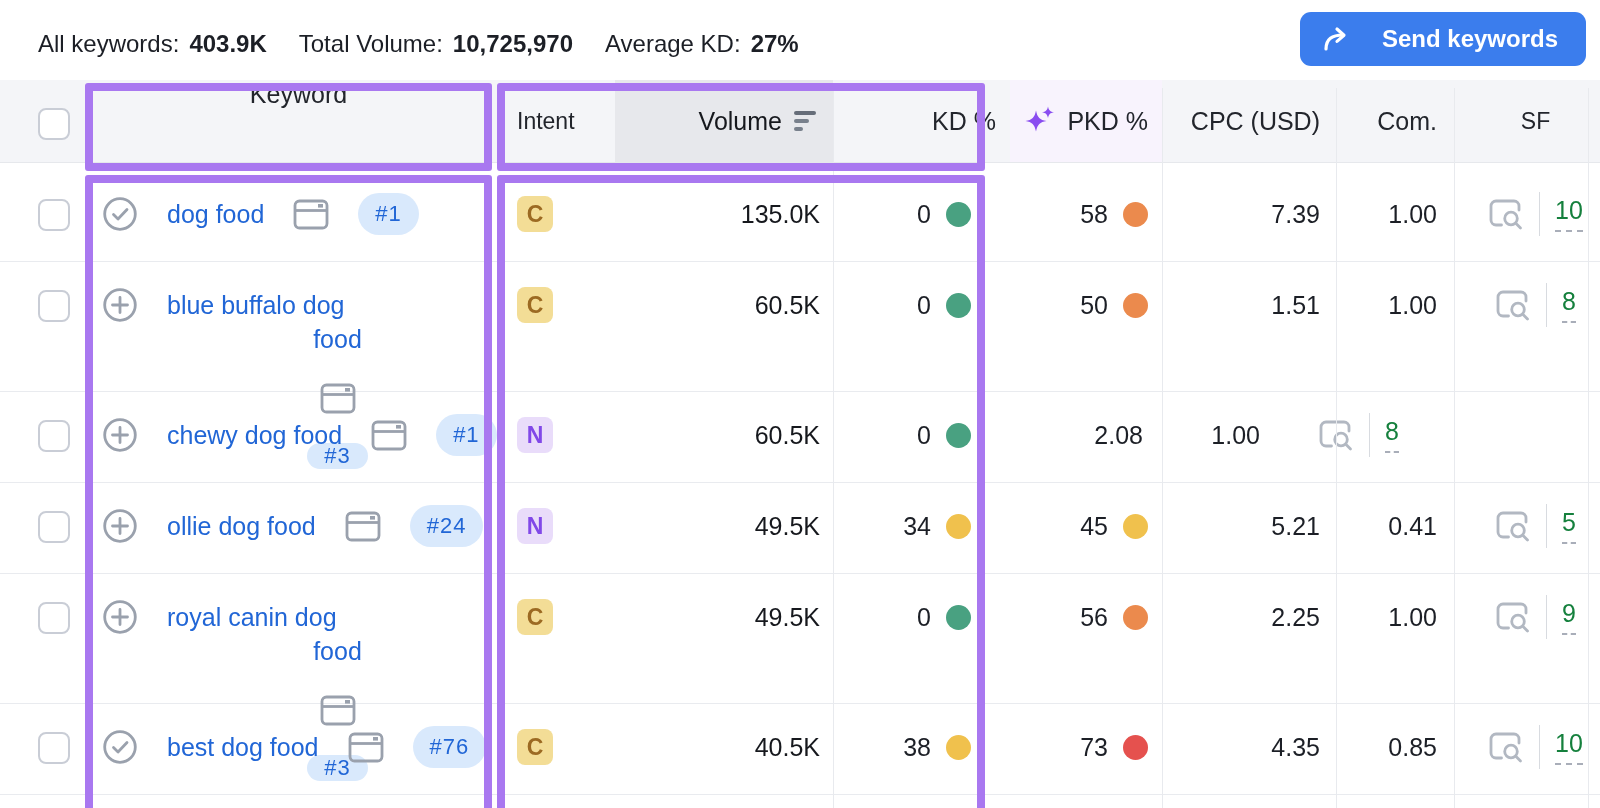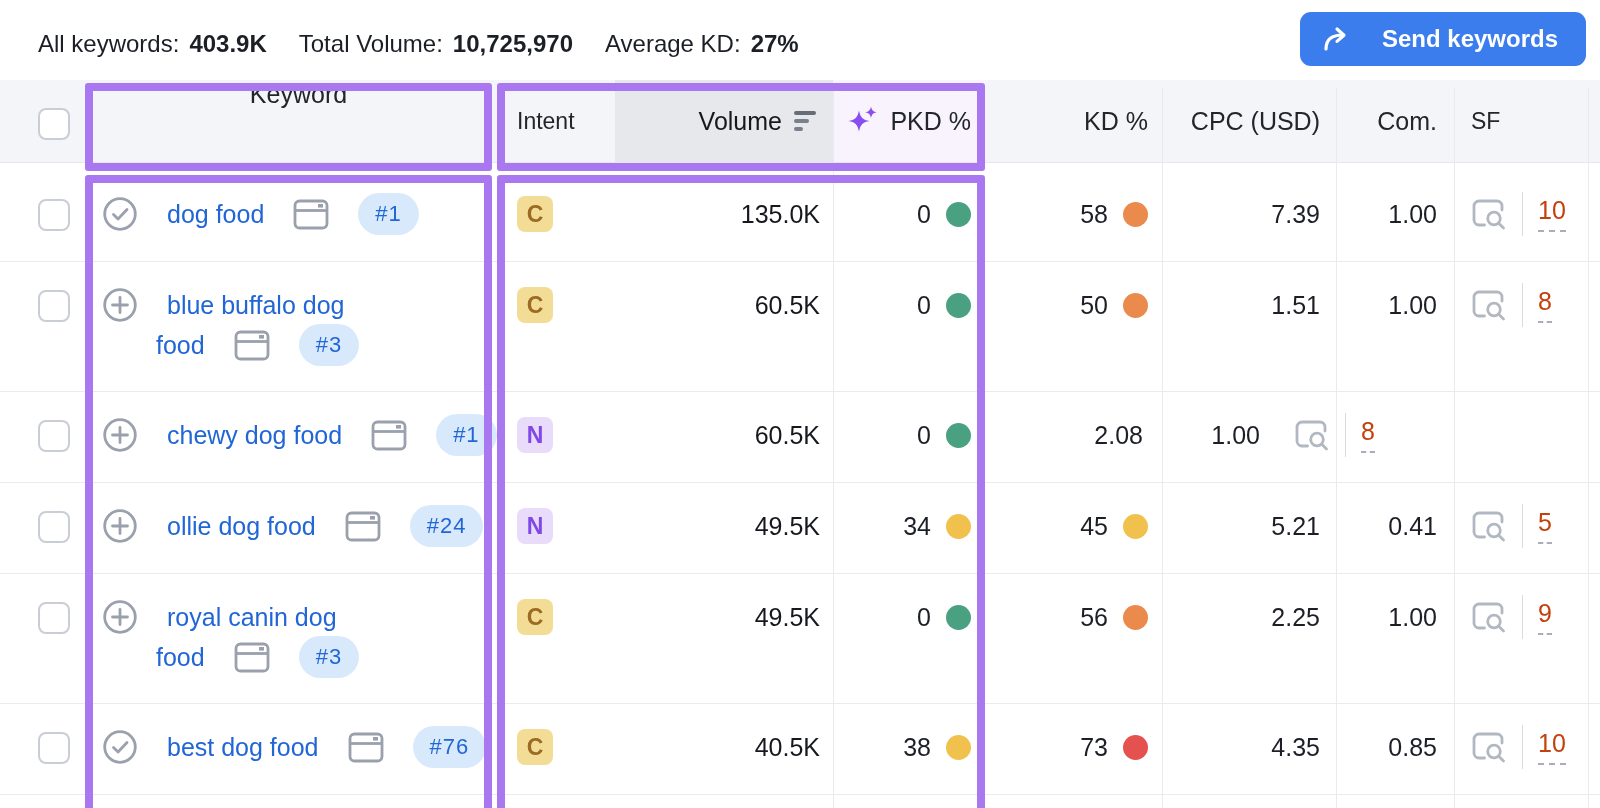--- a/index.html
+++ b/index.html
@@ -22,42 +22,42 @@
   .body{position:absolute;top:171px;left:0;width:1600px;}
   .row{display:flex;background:#fff;border-bottom:1px solid #e9ebef;box-sizing:border-box;}
   .row.one-line{height:91px;}
   .row.two-line{height:130px;}
   .cell{box-sizing:border-box;padding-top:23px;display:flex;}
   .cline{display:flex;align-items:center;height:40px;}
 
   
   .c-check{width:85px;}  .c-keyword{width:410px;} .c-intent{width:120px;}
   .c-volume{width:218px;} .c-pkd{width:152px;} .c-kd{width:177px;}
-  .c-cpc{width:174px;} .c-com{width:118px;} .c-sf{width:146px;}
+  .c-cpc{width:174px;} .c-com{width:118px;} .c-sf{width:146px;justify-content:center;}
 
   
   .h-keyword{padding-left:17px;}
   .h-intent{padding-left:25px;}
   .h-volume{background:#e7e8ec;justify-content:flex-end;padding-right:20px;gap:12px;}
   .h-pkd{background:#f8f3fd;justify-content:flex-end;padding-right:14px;gap:10px;}
   .h-kd{justify-content:flex-end;padding-right:14px;}
   .h-cpc{justify-content:flex-end;padding-right:16px;}
   .h-com{justify-content:flex-end;padding-right:17px;}
   .h-sf{padding-left:17px;}
 
   
   .checkbox{display:block;width:28px;height:28px;border:2px solid #c9cdd6;border-radius:8px;
             background:#fff;margin-left:38px;cursor:pointer;}
   .c-check .checkbox{margin-top:5px;}
   .h-check{justify-content:flex-start;}
 
   
   .c-keyword{padding-left:17px;flex-direction:column;font-size:25px;}
   .kw-line{display:flex;align-items:center;height:40px;gap:29px;white-space:nowrap;}
-  .kw-line2{margin-left:54px;}
+  .kw-line2{margin-left:78px;flex-direction:column;}
   .kw-link{color:#2166d6;text-decoration:none;cursor:pointer;}
   .marker{display:flex;align-items:center;cursor:pointer;}
   .serp{display:flex;align-items:center;cursor:pointer;}
   .rank-badge{background:#d9e9fc;color:#2166d6;font-size:22px;height:42px;border-radius:21px;
               display:flex;align-items:center;padding:0 17px;letter-spacing:1px;cursor:pointer;}
 
   
   .c-intent{padding-left:22px;}
   .intent-badge{width:36px;height:36px;border-radius:8px;display:flex;align-items:center;
                 justify-content:center;font-size:23px;font-weight:bold;}
@@ -74,21 +74,21 @@
   .c-com{justify-content:flex-end;padding-right:17px;font-size:25px;}
   .dot{width:25px;height:25px;border-radius:50%;}
   .dot.green{background:#49a181;} .dot.yellow{background:#f0c14d;}
   .dot.orange{background:#eb8a4d;} .dot.red{background:#e5514e;}
 
   
   .c-sf{padding-left:17px;}
   .c-sf .cline{height:44px;margin-top:-2px;}
   .sf-icon{display:flex;align-items:center;cursor:pointer;}
   .sf-sep{width:1px;height:44px;background:#d8dbe0;margin:0 15px;}
-  .sf-num{color:#c2410c;font-size:25px;border-bottom:2px dashed #a9aeb9;padding-bottom:5px;cursor:pointer;}
+  .sf-num{color:#15803d;font-size:25px;border-bottom:2px dashed #a9aeb9;padding-bottom:5px;cursor:pointer;}
 
   
   .vline{position:absolute;top:88px;bottom:0;width:1px;background:#e8eaee;pointer-events:none;}
 
   
   .hl{position:absolute;border:8px solid #a978f0;border-radius:3px;box-sizing:border-box;
       pointer-events:none;z-index:6;}
 </style>
 </head>
 <body>
@@ -134,31 +134,31 @@
     <div class="hcell c-volume h-volume">
       <span>Volume</span>
       <span style="display:flex;align-items:center;">
         <svg width="26" height="22" viewBox="0 0 26 22">
             <rect x="0" y="1" width="22" height="4" rx="2" fill="#666d79"></rect>
             <rect x="0" y="9" width="15" height="4" rx="2" fill="#78808c"></rect>
             <rect x="0" y="17" width="9" height="4" rx="2" fill="#78808c"></rect>
           </svg>
       </span>
     </div>
+    <div class="hcell c-kd h-kd">
+      <span>KD %</span>
+    </div>
     <div class="hcell c-pkd h-pkd">
       <span style="display:flex;align-items:center;">
         <svg width="34" height="34" viewBox="0 0 34 34">
             <path d="M13 6.5 C14.3 13.3 17 16.2 23.5 17 C17 17.8 14.3 20.7 13 27.5 C11.7 20.7 9 17.8 2.5 17 C9 16.2 11.7 13.3 13 6.5 Z" fill="#8a4df0"></path>
             <path d="M25 2.5 C25.7 6.2 27.2 7.7 31 8.3 C27.2 8.9 25.7 10.4 25 14.1 C24.3 10.4 22.8 8.9 19 8.3 C22.8 7.7 24.3 6.2 25 2.5 Z" fill="#8a4df0"></path>
           </svg>
       </span>
       <span>PKD %</span>
-    </div>
-    <div class="hcell c-kd h-kd">
-      <span>KD %</span>
     </div>
     <div class="hcell c-cpc h-cpc">
       <span>CPC (USD)</span>
     </div>
     <div class="hcell c-com h-com">
       <span>Com.</span>
     </div>
     <div class="hcell c-sf h-sf">
       <span>SF</span>
     </div>

